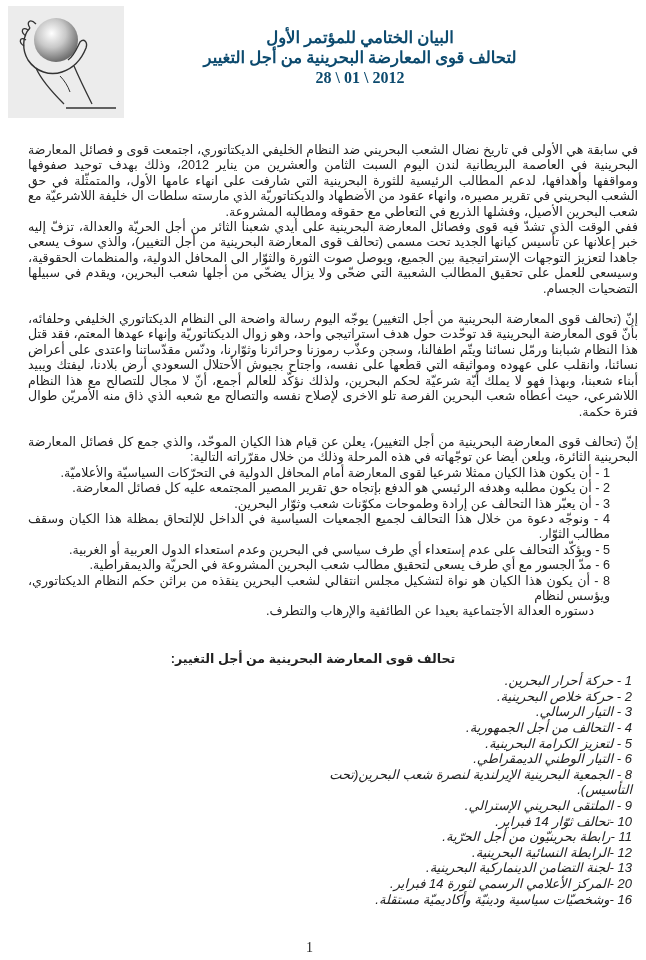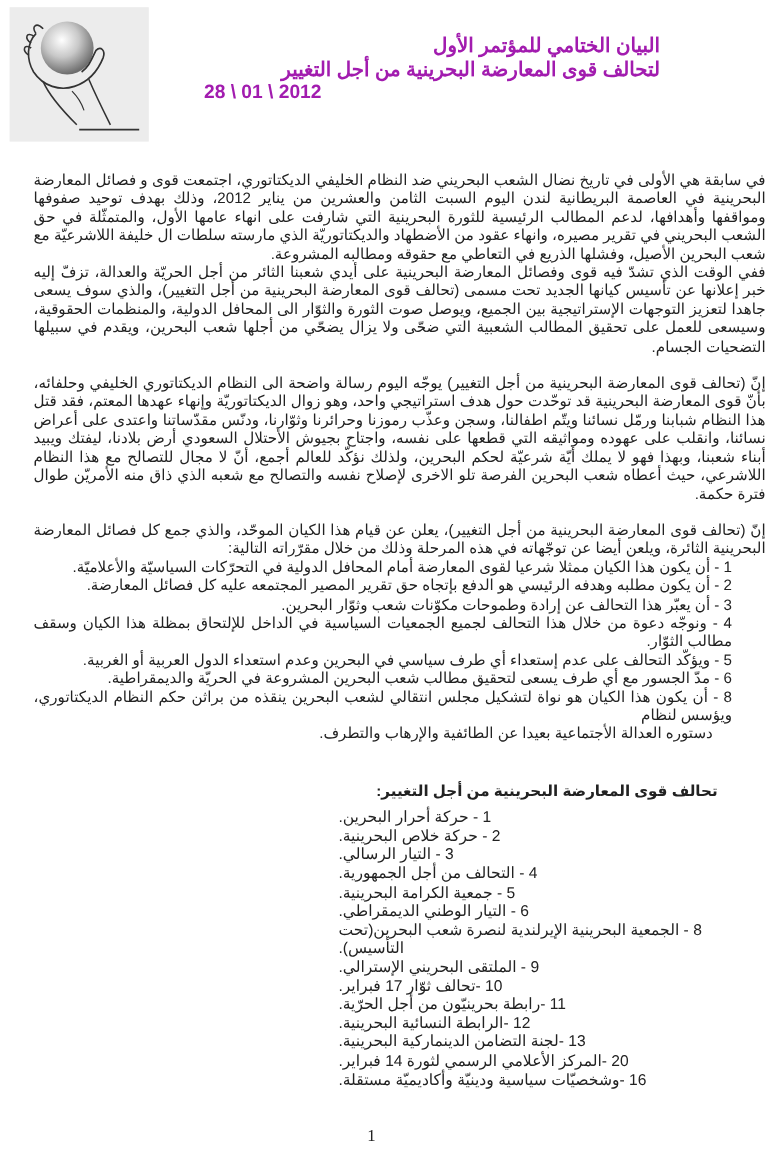--- a/index.html
+++ b/index.html
@@ -1,37 +1,37 @@
 <!DOCTYPE html>
 <html><head>
 <meta charset="utf-8">
 <style>
   html, body { margin: 0; padding: 0; background: #ffffff; }
   body { width: 646px; height: 960px; position: relative; overflow: hidden;
          font-family: "Liberation Sans", "DejaVu Sans", sans-serif; color: #1a1a1a; }
   .logo { position: absolute; left: 8px; top: 6px; width: 116px; height: 112px;
           background: #ececec; }
   .logo svg { width: 100%; height: 100%; display: block; }
-  .header { position: absolute; left: 170px; top: 28px; width: 380px; 
-            direction: rtl; font-family: Liberation Sans, sans-serif;
-            font-weight: bold; font-size: 16.5px; line-height: 20px; color: #a21caf; }
+  .header { position: absolute; left: 170px; top: 28px; width: 380px; text-align: center;
+            direction: rtl; font-family: Liberation Serif, serif;
+            font-weight: bold; font-size: 16.5px; line-height: 20px; color: #0c4a6e; }
   .header .date { direction: ltr; font-size: 16px; }
   .body-text { position: absolute; left: 28px; top: 143px; width: 610px; direction: rtl;
                text-align: justify; font-size: 12.6px; line-height: 15.4px; color: #222; }
   .para { margin: 0 0 15px 0; }
   .para.tight { margin-bottom: 0; }
   .items { margin: 0 0 0 0; padding: 0; list-style: none; }
   .items li { padding-right: 28px; margin: 0; }
   .items li.cont { padding-right: 44px; }
   .num { direction: ltr; unicode-bidi: isolate; }
-  .members-title { font-weight: bold; margin: 32px 0 6px 0;
+  .members-title { text-align: center; font-weight: bold; margin: 32px 0 6px 0;
                    padding-right: 40px; font-size: 12.6px; }
   .members { list-style: none; margin: 0; padding: 0; width: 350px; margin-right: 6px;
              font-size: 13px; line-height: 15.6px; }
-  .members li { text-align: left; }
+  .members li { text-align: right; font-style: italic; }
   .page-num { position: absolute; left: 306px; top: 940px; font-family: "Liberation Serif", serif;
               font-size: 14px; color: #222; }
 </style>
 </head>
 <body>
 
 <div class="logo">
   <svg viewBox="0 0 116 112">
     <defs>
       <radialGradient id="ballg" cx="0.4" cy="0.35" r="0.65">
@@ -72,25 +72,25 @@
     <li class="cont">دستوره العدالة الأجتماعية بعيدا عن الطائفية والإرهاب والتطرف.</li>
   </ul>
 
   <div class="members-title">تحالف قوى المعارضة البحرينية من أجل التغيير:</div>
 
   <ul class="members">
     <li><span class="num">1</span><span> - </span><span>حركة أحرار البحرين.</span></li>
     <li><span class="num">2</span><span> - </span><span>حركة خلاص البحرينية.</span></li>
     <li><span class="num">3</span><span> - </span><span>التيار الرسالي.</span></li>
     <li><span class="num">4</span><span> - </span><span>التحالف من أجل الجمهورية.</span></li>
-    <li><span class="num">5</span><span> - </span><span>جمعية الكرامة البحرينية.</span></li>
+    <li><span class="num">5</span><span> - </span><span>لتعزيز الكرامة البحرينية.</span></li>
     <li><span class="num">6</span><span> - </span><span>التيار الوطني الديمقراطي.</span></li>
     <li><span class="num">8</span><span> - </span><span>الجمعية البحرينية الإيرلندية لنصرة شعب البحرين(تحت التأسيس).</span></li>
     <li><span class="num">9</span><span> - </span><span>الملتقى البحريني الإسترالي.</span></li>
-    <li><span class="num">10</span><span> -</span><span>تحالف ثوّار 17 فبراير.</span></li>
+    <li><span class="num">10</span><span> -</span><span>تحالف ثوّار 14 فبراير.</span></li>
     <li><span class="num">11</span><span> -</span><span>رابطة بحرينيّون من أجل الحرّية.</span></li>
     <li><span class="num">12</span><span> -</span><span>الرابطة النسائية البحرينية.</span></li>
     <li><span class="num">13</span><span> -</span><span>لجنة التضامن الدينماركية البحرينية.</span></li>
     <li><span class="num">20</span><span> -</span><span>المركز الأعلامي الرسمي لثورة 14 فبراير.</span></li>
     <li><span class="num">16</span><span> -</span><span>وشخصيّات سياسية ودينيّة وأكاديميّة مستقلة.</span></li>
   </ul>
 </div>
 
 <div class="page-num">1</div>
 

